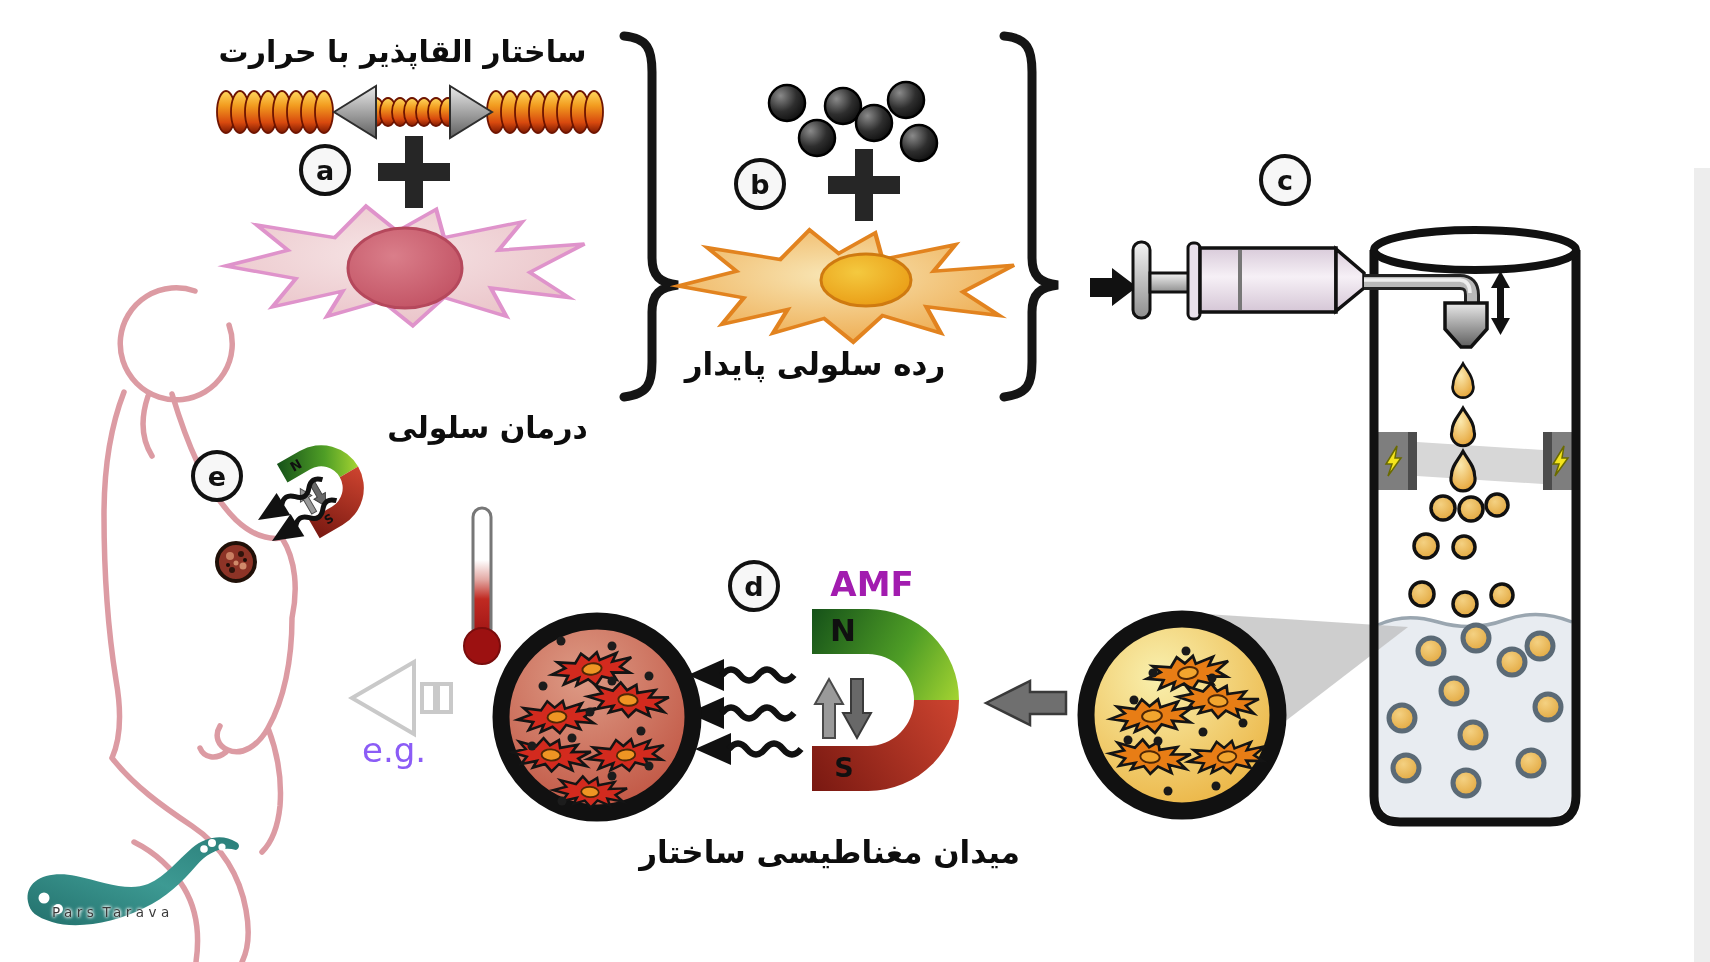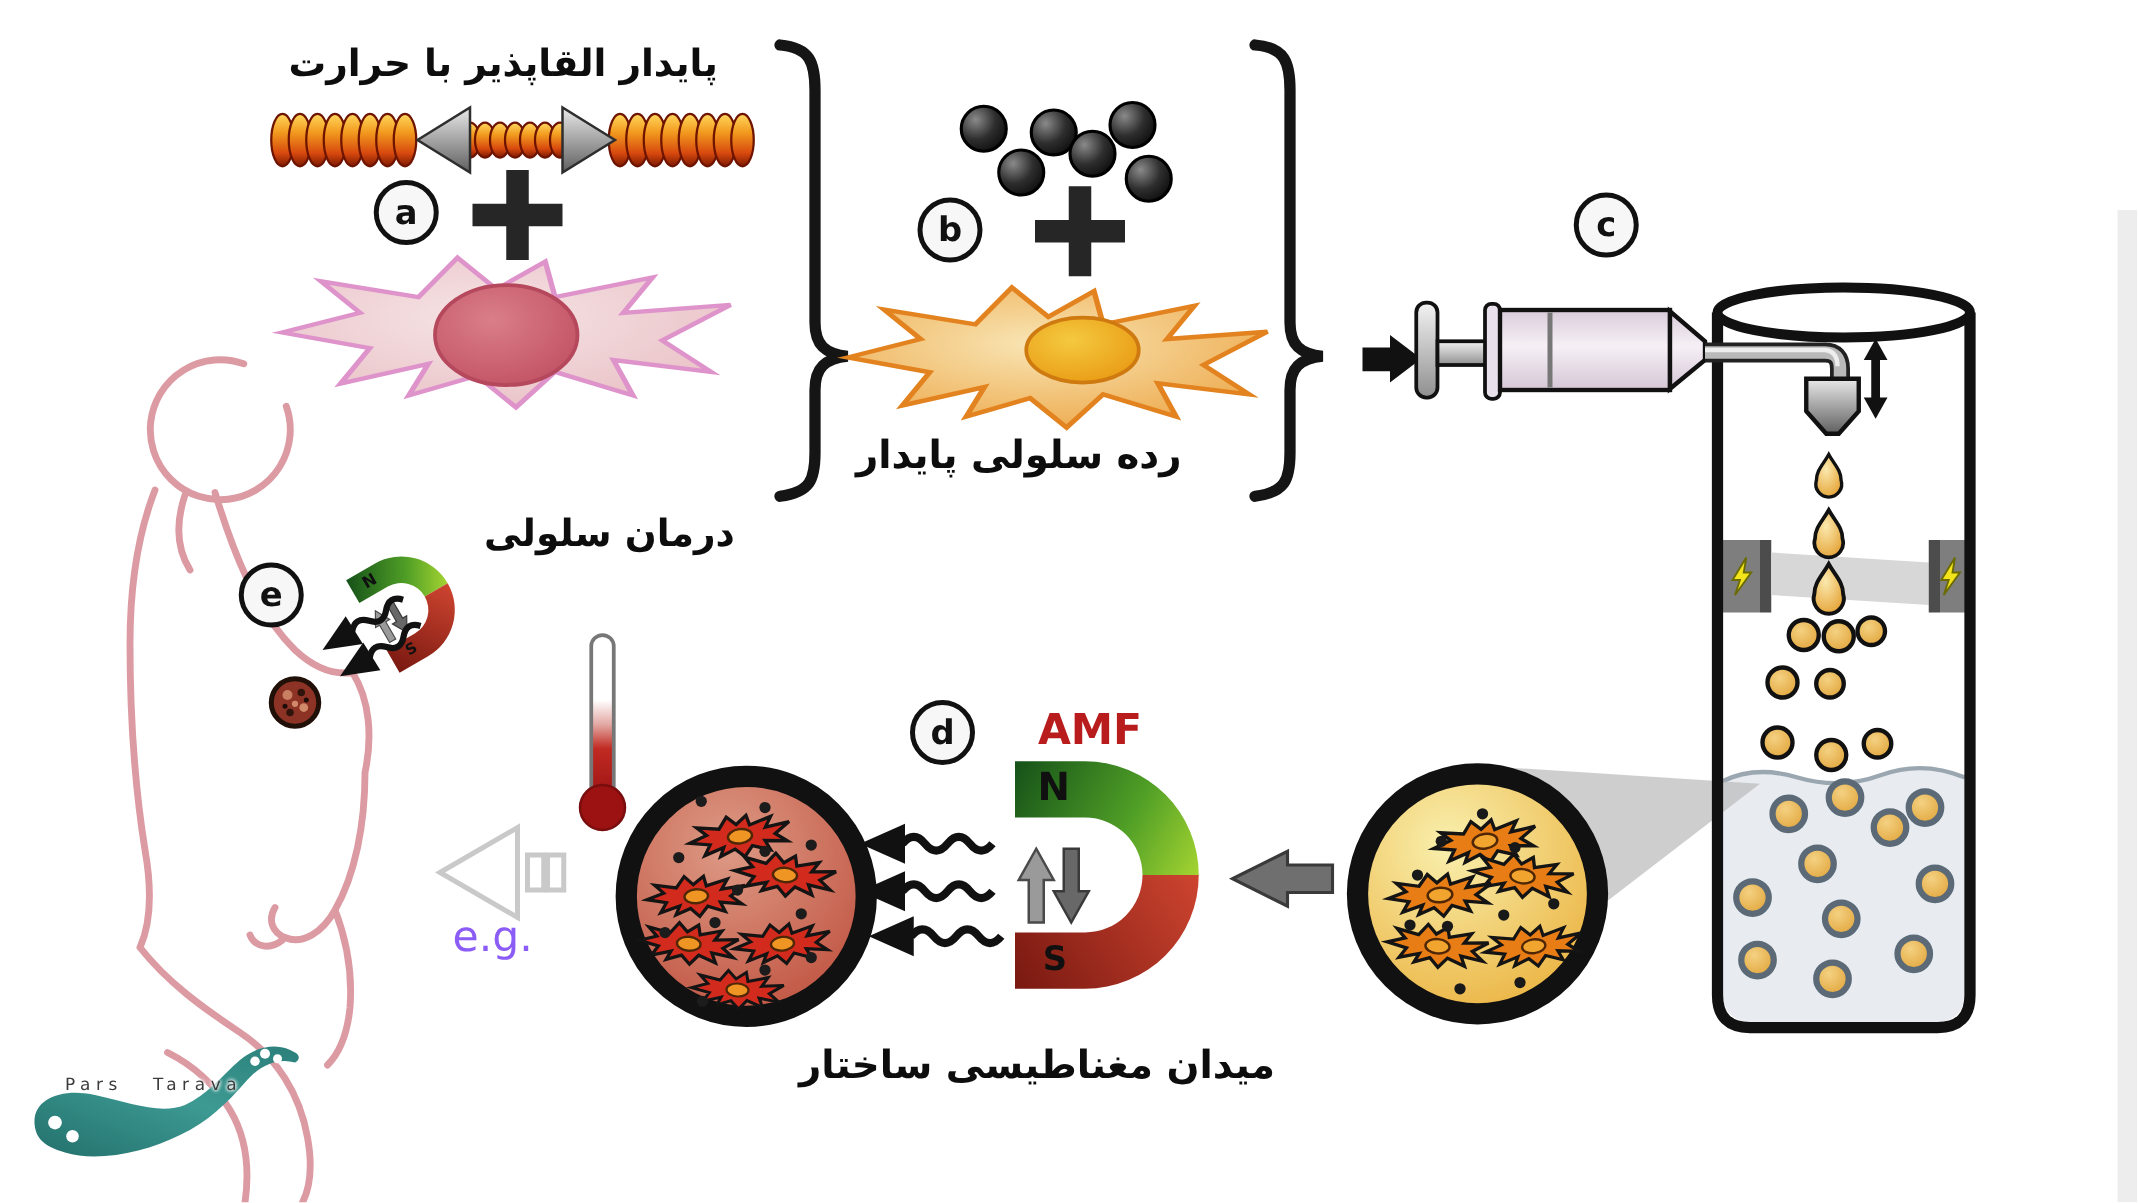--- a/index.html
+++ b/index.html
@@ -4,26 +4,26 @@
 <style>
   html,body{margin:0;padding:0;background:#fff;}
   .stage{position:relative;width:1710px;height:962px;background:#ffffff;overflow:hidden;
          font-family:"DejaVu Sans",sans-serif;}
   svg.art{position:absolute;left:0;top:0;}
   .fa{position:absolute;text-align:center;font-weight:bold;color:#0d0d0d;direction:rtl;
       white-space:nowrap;font-family:"DejaVu Sans",sans-serif;}
   .lbl{position:absolute;width:44px;height:44px;border:4px solid #111;border-radius:50%;
        background:#f7f7f7;display:flex;align-items:center;justify-content:center;
        font-size:27px;font-weight:bold;color:#111;}
-  .amf{position:absolute;font-weight:600;color:#b91c1c;white-space:nowrap;}
+  .amf{position:absolute;font-weight:600;color:#a21caf;white-space:nowrap;}
   .pole{position:absolute;font-weight:800;color:#101010;text-align:center;}
   .eg{position:absolute;font-size:34px;color:#8b5cf6;}
-  .logo-text{position:absolute;display:flex;gap:24px;font-size:13.5px;color:#3b3b3b;
+  .logo-text{position:absolute;display:flex;gap:4px;font-size:13.5px;color:#3b3b3b;
              letter-spacing:4.5px;font-weight:500;
-             text-shadow:0 0 3px #fff,0 0 3px #fff,0 0 4px #fff;}
+             text-shadow:0 0 3px #fff,0 0 3px #fff,0 0 4px #fff;margin-top:44px;}
 </style>
 </head>
 <body>
 
 <div class="stage">
 
 <svg class="art" width="1710" height="962" viewBox="0 0 1710 962">
   <defs>
     <linearGradient id="coilG" x1="0" y1="0" x2="0" y2="1">
       <stop offset="0%" stop-color="#ffd85e"></stop>
@@ -374,21 +374,21 @@
     <g fill="#ffffff">
       <circle cx="44" cy="898" r="5.5"></circle>
           <circle cx="58" cy="909" r="5"></circle>
       <circle cx="212" cy="843" r="4"></circle>
           <circle cx="222" cy="847" r="3.6"></circle>
           <circle cx="204" cy="849" r="3.8"></circle>
     </g>
   </g>
 </svg>
 
-<div class="fa" style="left:195px;top:34px;width:415px;font-size:30px;">پایدار القاپذیر با حرارت</div>
+<div class="fa" style="left:195px;top:34px;width:415px;font-size:30px;">ساختار القاپذیر با حرارت</div>
 <div class="fa" style="left:650px;top:346px;width:330px;font-size:31px;">رده سلولی پایدار</div>
 <div class="fa" style="left:380px;top:410px;width:215px;font-size:30px;">درمان سلولی</div>
 <div class="fa" style="left:665px;top:834px;width:355px;font-size:31px;">میدان مغناطیسی ساختار</div>
 
 <div class="amf" style="left:830px;top:564px;width:84px;font-size:34px;text-align:center;">AMF</div>
 
 <div class="lbl" style="left:299px;top:144px;">a</div>
 <div class="lbl" style="left:734px;top:158px;">b</div>
 <div class="lbl" style="left:1259px;top:154px;">c</div>
 <div class="lbl" style="left:728px;top:560px;">d</div>

